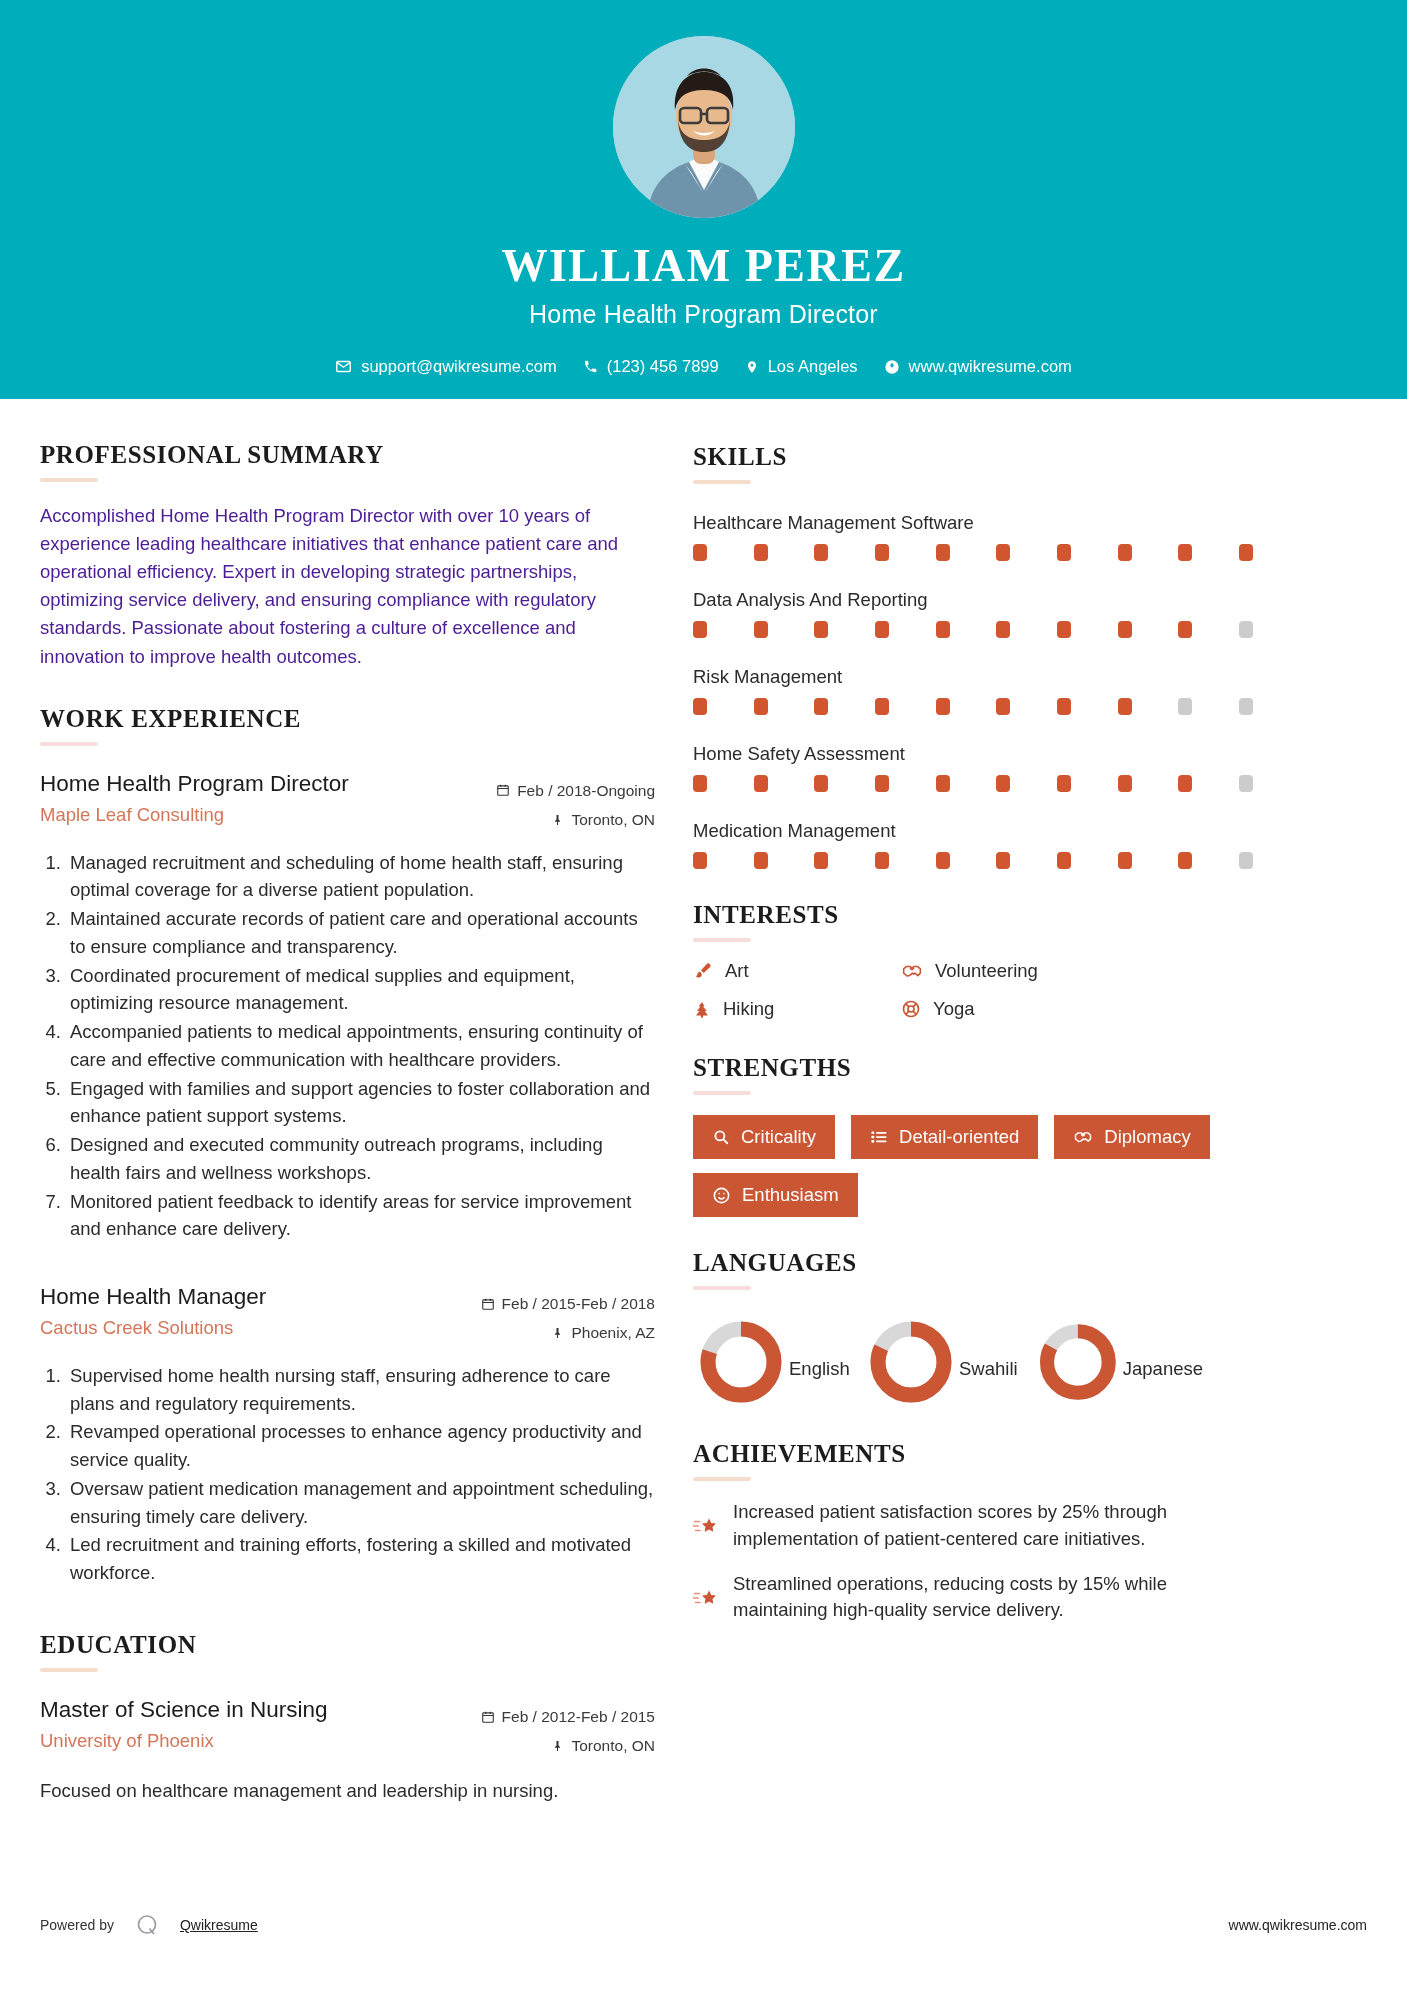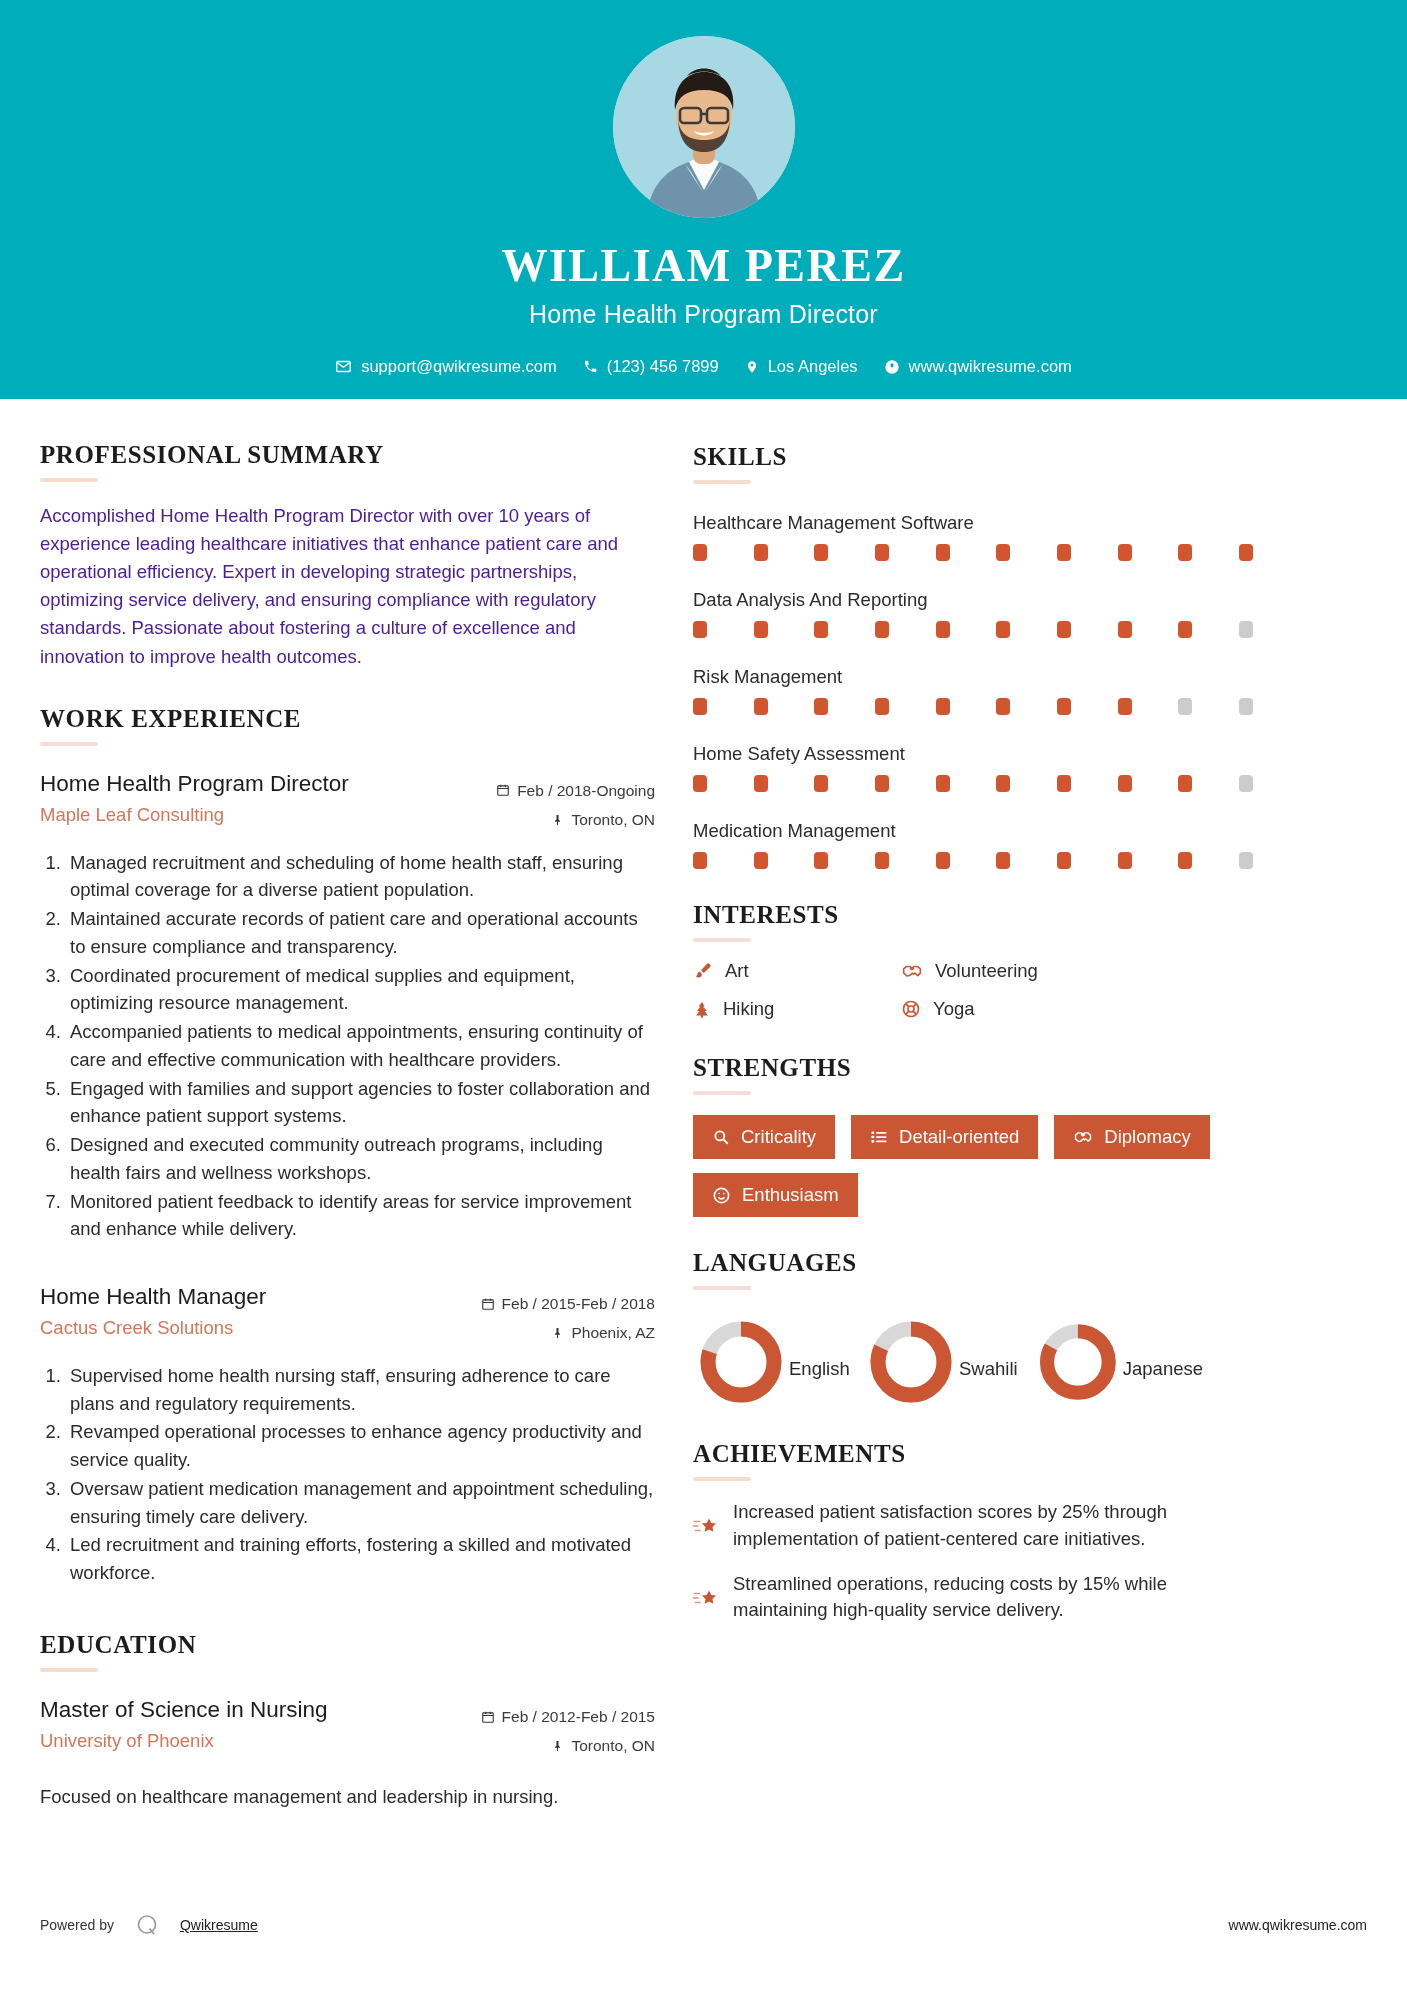--- a/index.html
+++ b/index.html
@@ -135,21 +135,21 @@
 
   ol.duties {
     margin: 14px 0 0 26px;
     font-size: 18.5px;
     line-height: 1.5;
     color: #2b2b2b;
   }
   ol.duties li { margin-bottom: 1px; padding-left: 4px; }
 
   .edu-desc {
-    margin-top: 22px;
+    margin-top: 16px;
     font-size: 18.5px;
     line-height: 1.5;
     color: #2b2b2b;
   }
 
   
   .skill { margin-top: 28px; }
   .skill-name {
     font-size: 18.5px;
     color: #2b2b2b;
@@ -364,21 +364,21 @@
               </div>
             </div>
           </div>
           <ol class="duties">
             <li>Managed recruitment and scheduling of home health staff, ensuring optimal coverage for a diverse patient population.</li>
             <li>Maintained accurate records of patient care and operational accounts to ensure compliance and transparency.</li>
             <li>Coordinated procurement of medical supplies and equipment, optimizing resource management.</li>
             <li>Accompanied patients to medical appointments, ensuring continuity of care and effective communication with healthcare providers.</li>
             <li>Engaged with families and support agencies to foster collaboration and enhance patient support systems.</li>
             <li>Designed and executed community outreach programs, including health fairs and wellness workshops.</li>
-            <li>Monitored patient feedback to identify areas for service improvement and enhance while delivery.</li>
+            <li>Monitored patient feedback to identify areas for service improvement and enhance care delivery.</li>
           </ol>
         </div>
 
         <div class="job" style="margin-top:40px">
           <div class="job-head">
             <div class="job-left">
               <div class="job-role">Home Health Manager</div>
               <div class="job-company">Cactus Creek Solutions</div>
             </div>
             <div class="job-meta">

